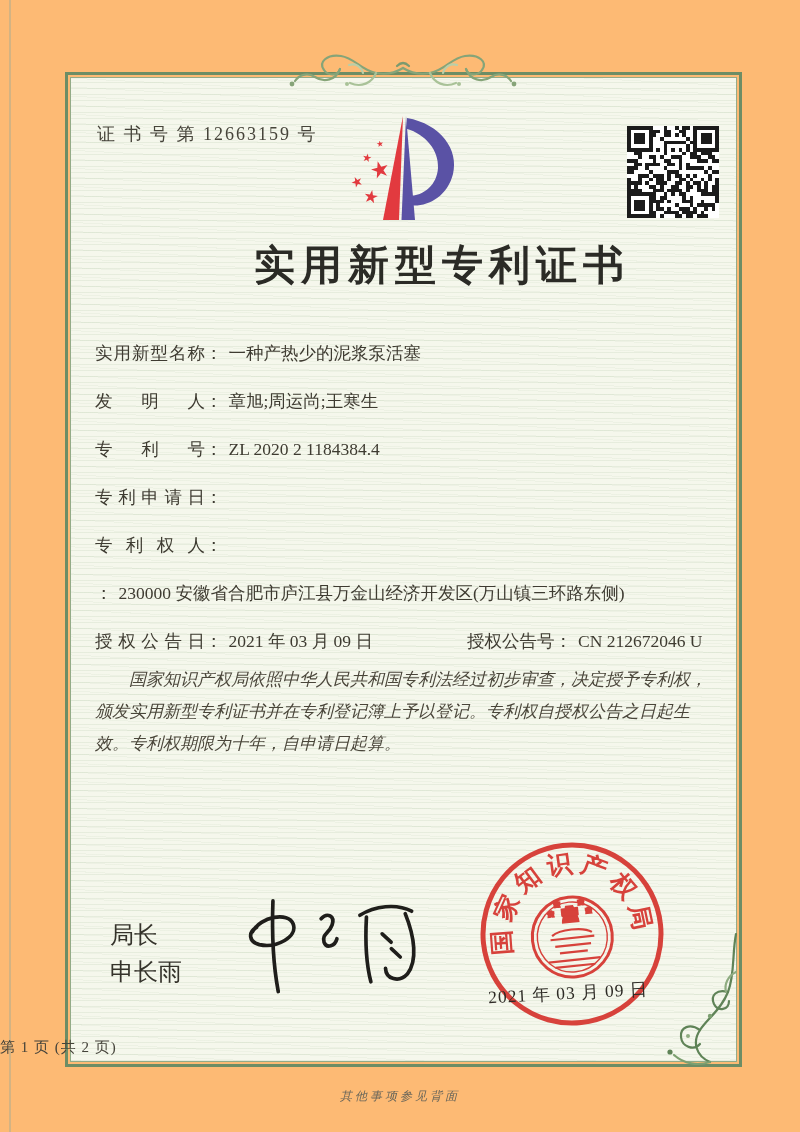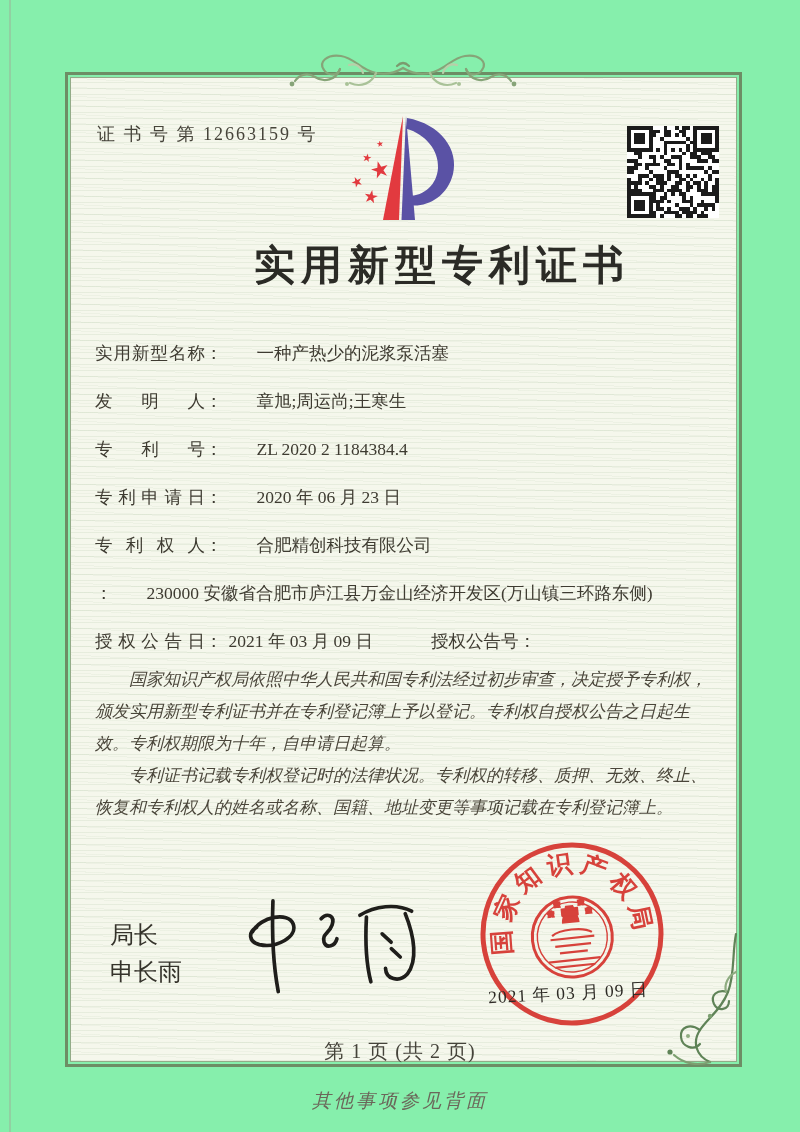--- a/index.html
+++ b/index.html
@@ -1,18 +1,18 @@
 <!DOCTYPE html>
 <html style="--border-green: #6d8d65; --seal-red: #d5332d; --logo-blue: #5a52a5; --logo-red: #e23a3f; --text-dark: #3e3b31;"><head>
 <meta charset="utf-8">
 <style>
   * { margin:0; padding:0; box-sizing:border-box; }
   body { background:#e9e9e6; font-family:"Liberation Serif","DejaVu Serif",serif; }
   .page { position:relative; width:800px; height:1132px; margin:0 auto;
-          background:#86efac; overflow:hidden; }
+          background:#fdba74; overflow:hidden; }
   .scan-edge { position:absolute; left:9px; top:0; width:2px; height:100%;
                background:rgba(160,170,150,.45); }
 
   
   .frame { position:absolute; left:65px; top:72px; width:677px; height:995px;
            border:3px solid var(--border-green,#6d8d65); }
   .frame-inner { position:absolute; inset:2px; border:1px solid #93ab88;
                  background:#f5f7ec;
                  background-image:
                    repeating-linear-gradient(0deg, rgba(130,165,120,.13) 0 1px, transparent 1px 6px),
@@ -29,45 +29,45 @@
   .title { position:absolute; left:0; top:238px; width:100%; text-align:center;
            font-size:41px; font-weight:600; letter-spacing:6px; color:#2b2b26;margin-left:42px; }
 
   
   .content { position:absolute; left:95px; top:338px; width:620px;
              color:#3e3b31; font-size:17.5px; }
   .field-row { display:flex; line-height:30px; margin-bottom:18px; }
   .field-label { display:inline-block; width:110px; text-align:justify;
                  text-align-last:justify; flex:0 0 110px; }
   .field-colon { flex:0 0 auto; margin-right:6px; }
-  .field-value { flex:1 1 auto;margin-left:28px; }
+  .field-value { flex:1 1 auto; }
   .pair2 { display:flex; flex:0 0 auto; }
-  .pair2 .field-label2 { flex:0 0 auto; }
+  .pair2 .field-label2 { flex:0 0 auto;margin-left:36px; }
   .grant-row .pair-a { flex:0 0 336px; display:flex; }
 
   
   .paras { position:absolute; left:95px; top:664px; width:622px;
            color:#4a463a; font-size:17px; line-height:32px; font-style:italic; }
   .paras p { text-indent:2em; }
 
   
   .signoff { position:absolute; left:110px; top:916px; font-size:24px;
              color:#35332b; line-height:37px;
              font-family:"Liberation Sans","DejaVu Sans",sans-serif; }
   .signature { position:absolute; left:218px; top:886px; width:225px; height:108px;
                transform:rotate(-2deg); }
   .seal { position:absolute; left:472px; top:834px; width:200px; height:200px; }
   .seal-date { position:absolute; left:488px; top:981px; font-size:17.5px;
                color:#2e2b26; letter-spacing:1px; transform:rotate(-3deg); }
 
   
-  .page-no { position:absolute; left:0; top:1038px; width:100%; text-align:center;
-             font-size:20px; color:#45433a; letter-spacing:1px; }
+  .page-no { position:absolute; left:0; top:1038px; width:100%; text-align:left;
+             font-size:15px; color:#45433a; letter-spacing:1px; }
   .back-note { position:absolute; left:0; top:1088px; width:100%; text-align:center;
-               font-size:19px; color:#6b675a; letter-spacing:3px; font-style:italic; }
+               font-size:12px; color:#6b675a; letter-spacing:3px; font-style:italic; }
 </style>
 </head>
 <body>
 
 <div class="page">
   <div class="scan-edge"></div>
 
   <div class="frame">
     <div class="frame-inner"></div>
   </div>
@@ -475,47 +475,45 @@
       <span class="field-value">章旭;周运尚;王寒生</span>
     </div>
     <div class="field-row">
       <span class="field-label">专利号</span>
         <span class="field-colon">：</span>
       <span class="field-value">ZL 2020 2 1184384.4</span>
     </div>
     <div class="field-row">
       <span class="field-label">专利申请日</span>
         <span class="field-colon">：</span>
-      <span class="field-value">2020 年 06 月 23 日</span>
     </div>
     <div class="field-row">
       <span class="field-label">专利权人</span>
         <span class="field-colon">：</span>
-      <span class="field-value">合肥精创科技有限公司</span>
     </div>
     <div class="field-row">
         <span class="field-colon">：</span>
       <span class="field-value">230000 安徽省合肥市庐江县万金山经济开发区(万山镇三环路东侧)</span>
     </div>
     <div class="field-row grant-row">
       <span class="pair-a">
         <span class="field-label">授权公告日</span>
           <span class="field-colon">：</span>
         <span>2021 年 03 月 09 日</span>
       </span>
       <span class="pair2">
         <span class="field-label2">授权公告号</span>
           <span class="field-colon">：</span>
+        <span>CN 212672046 U</span>
       </span>
     </div>
   </div>
 
   <div class="paras">
     <p>国家知识产权局依照中华人民共和国专利法经过初步审查，决定授予专利权，颁发实用新型专利证书并在专利登记簿上予以登记。专利权自授权公告之日起生效。专利权期限为十年，自申请日起算。</p>
-    <p>专利证书记载专利权登记时的法律状况。专利权的转移、质押、无效、终止、恢复和专利权人的姓名或名称、国籍、地址变更等事项记载在专利登记簿上。</p>
   </div>
 
   <div class="signoff">
     <div>局长</div>
     <div>申长雨</div>
   </div>
 
   <div class="signature">
     <svg width="225" height="108" viewBox="0 0 200 100" fill="none" stroke="#1f1e1b" stroke-width="3.4" stroke-linecap="round">
       <path d="M28,40 C36,26 62,22 66,34 C70,46 50,56 34,52 C24,49 24,40 32,36"></path>

